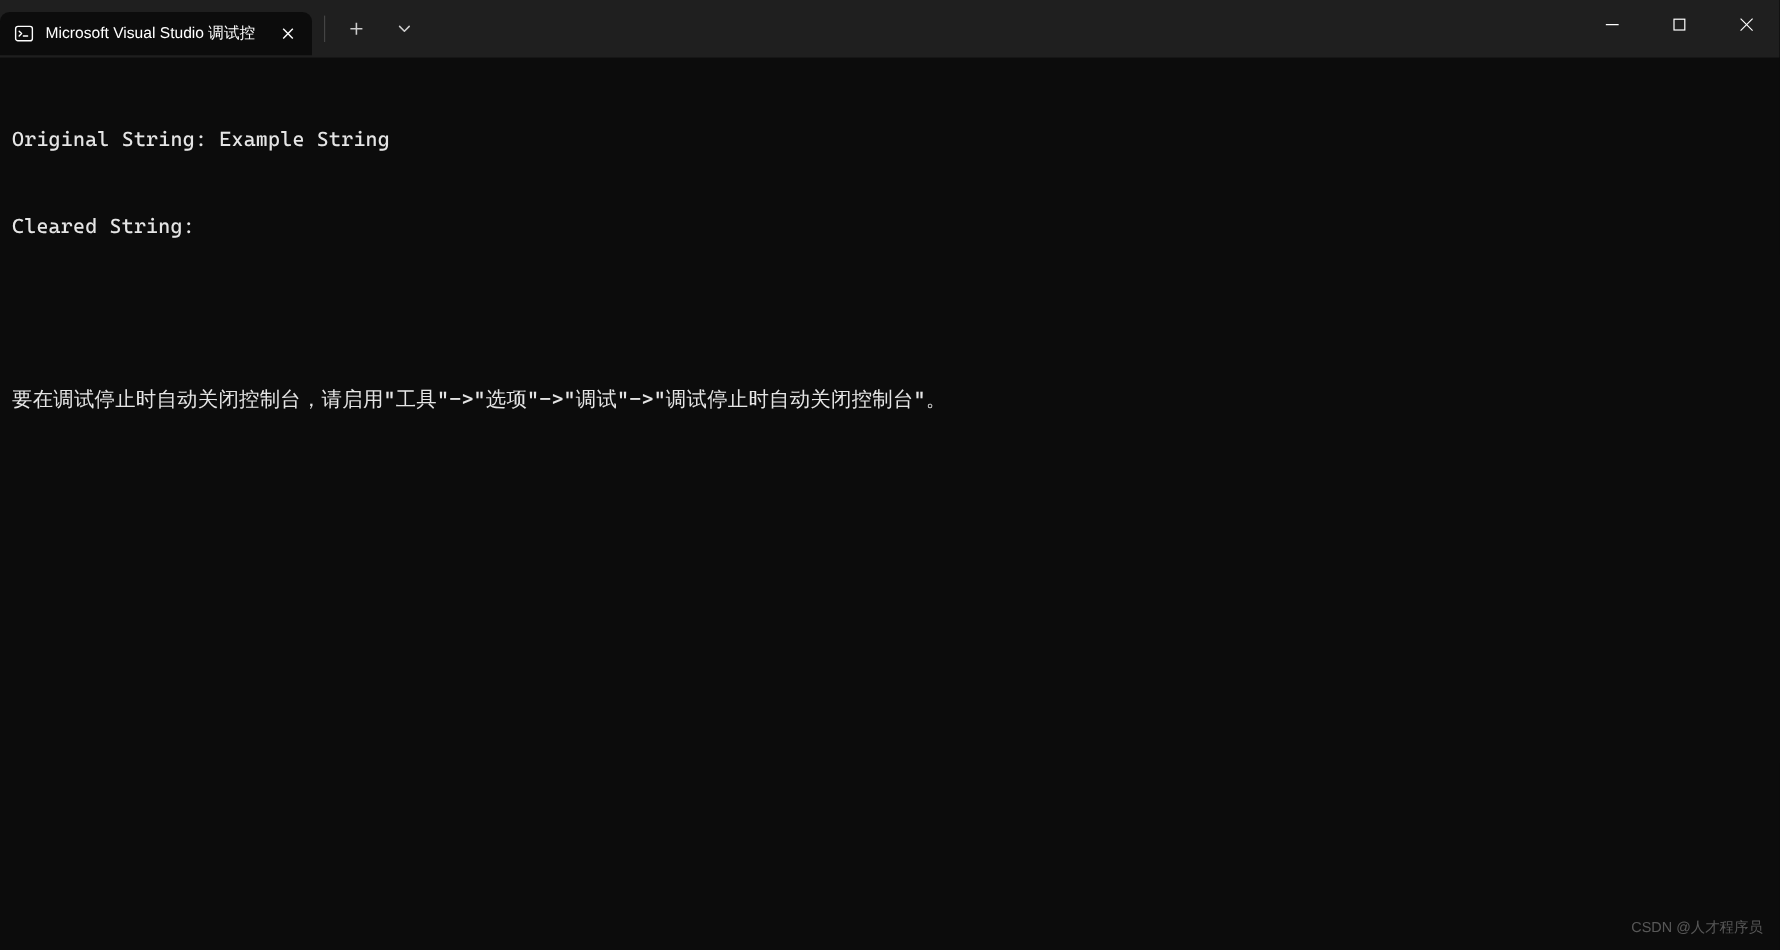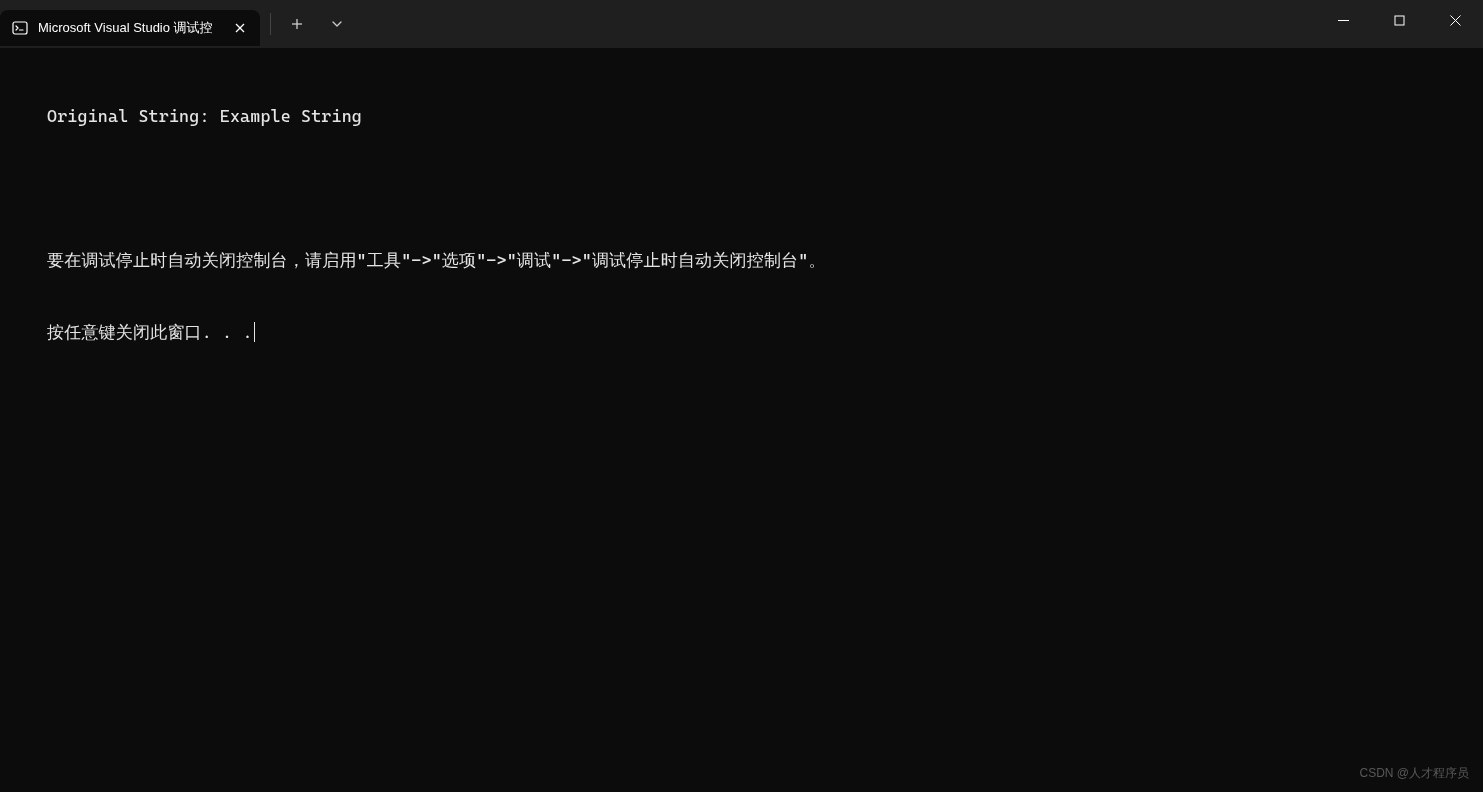--- a/index.html
+++ b/index.html
@@ -111,21 +111,20 @@
       height: 11px;
     }
     .terminal {
       padding: 8px 10px;
       color: #e5e5e5;
       font-family: "Consolas", "Cascadia Mono", monospace;
       font-size: 17px;
       line-height: 24px;
       white-space: pre;
       letter-spacing: 0.2px;
-      margin-left: 37px;
     }
     .terminal-line {
       min-height: 24px;
     }
     .cursor {
       display: inline-block;
       width: 1px;
       height: 20px;
       background: #e5e5e5;
       vertical-align: middle;
@@ -192,18 +191,18 @@
       <svg viewBox="0 0 11 11">
         <line x1="0.5" y1="0.5" x2="10.5" y2="10.5" stroke="#ffffff" stroke-width="1"></line>
         <line x1="10.5" y1="0.5" x2="0.5" y2="10.5" stroke="#ffffff" stroke-width="1"></line>
       </svg>
     </div>
   </div>
 </div>
 
 <div class="terminal">
   <div class="terminal-line">Original String: Example String</div>
+  <div class="terminal-line">Cleared String:</div>
   <div class="terminal-line"></div>
   <div class="terminal-line">要在调试停止时自动关闭控制台，请启用"工具"-&gt;"选项"-&gt;"调试"-&gt;"调试停止时自动关闭控制台"。</div>
-  <div class="terminal-line"><span>按任意键关闭此窗口. . .</span><span class="cursor"></span></div>
 </div>
 
 <div class="watermark">CSDN @人才程序员</div>
 
 </body></html>

